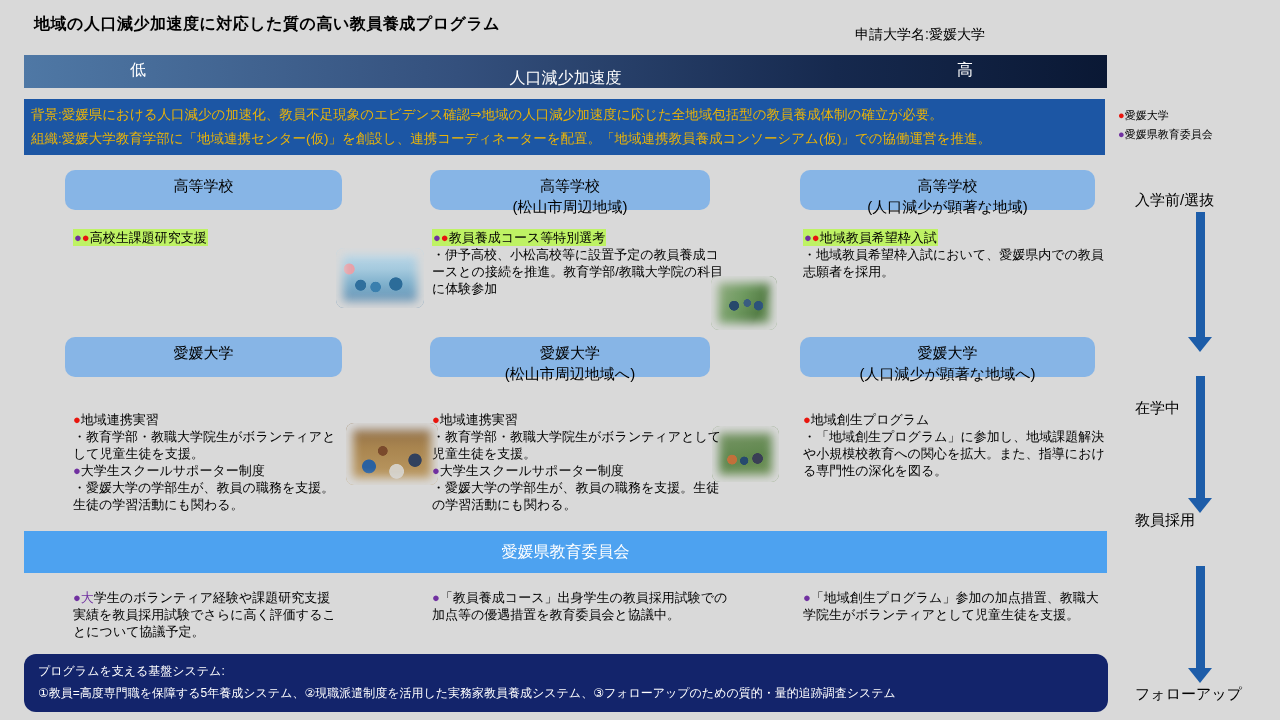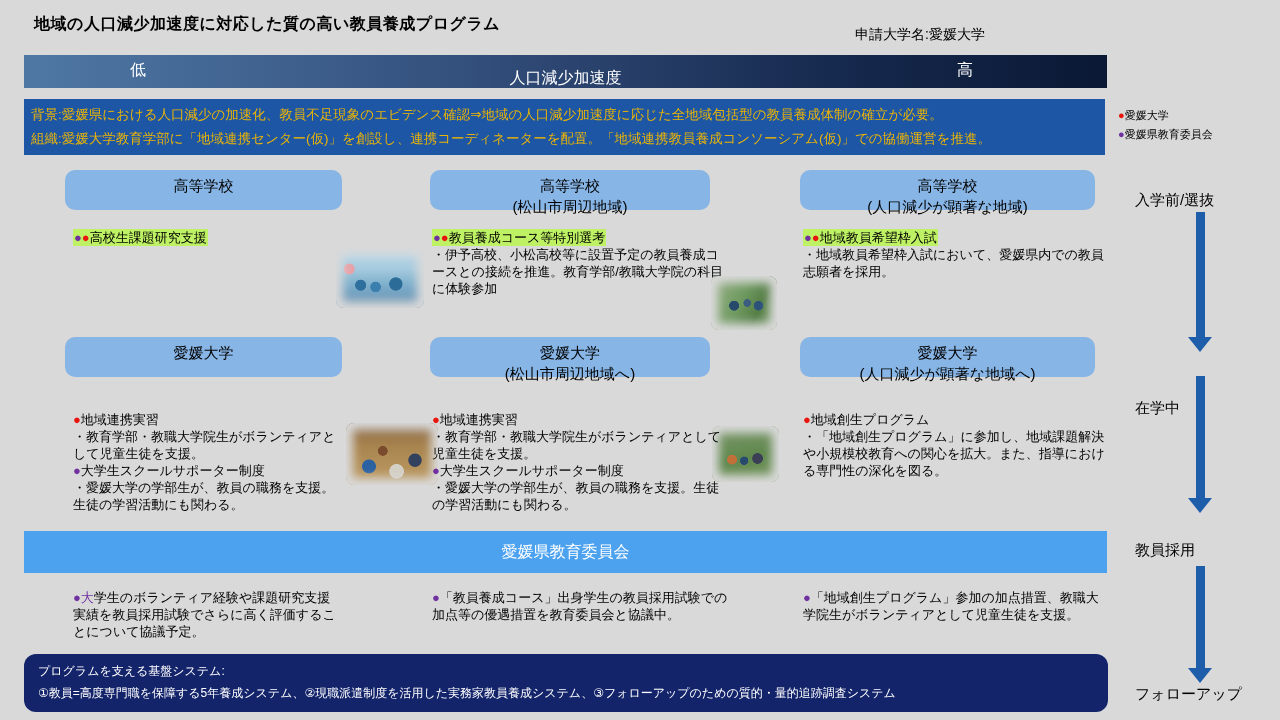--- a/index.html
+++ b/index.html
@@ -84,21 +84,21 @@
   .board-bar{left:24px;top:531px;width:1083px;height:42px;background:#4da2f0;
     color:#fff;font-size:16px;line-height:42px;text-align:center;}
 
   
   .foundation{left:24px;top:654px;width:1084px;height:58px;background:#13246b;
     border-radius:12px;color:#fff;font-size:12px;line-height:22px;
     padding:6px 14px;box-sizing:border-box;white-space:nowrap;}
 
   
   .stage{position:absolute;width:130px;text-align:left;font-size:15px;color:#000;left:1135px;}
-  .st0{top:191px;} .st1{top:355px;margin-top:44px;} .st2{top:541px;} .st3{top:685px;}
+  .st0{top:191px;} .st1{top:355px;margin-top:44px;} .st2{top:511px;} .st3{top:685px;}
   .flow-arrow{position:absolute;left:1188px;width:24px;}
   .flow-arrow .shaft{margin:0 auto;width:9px;background:#1d5da9;}
   .flow-arrow .head{width:0;height:0;border-left:12px solid transparent;
     border-right:12px solid transparent;border-top:15px solid #1d5da9;}
   .a1{top:212px;} .a1 .shaft{height:125px;}
   .a2{top:376px;} .a2 .shaft{height:122px;}
   .a3{top:566px;} .a3 .shaft{height:102px;}
 </style>
 </head>
 <body>

